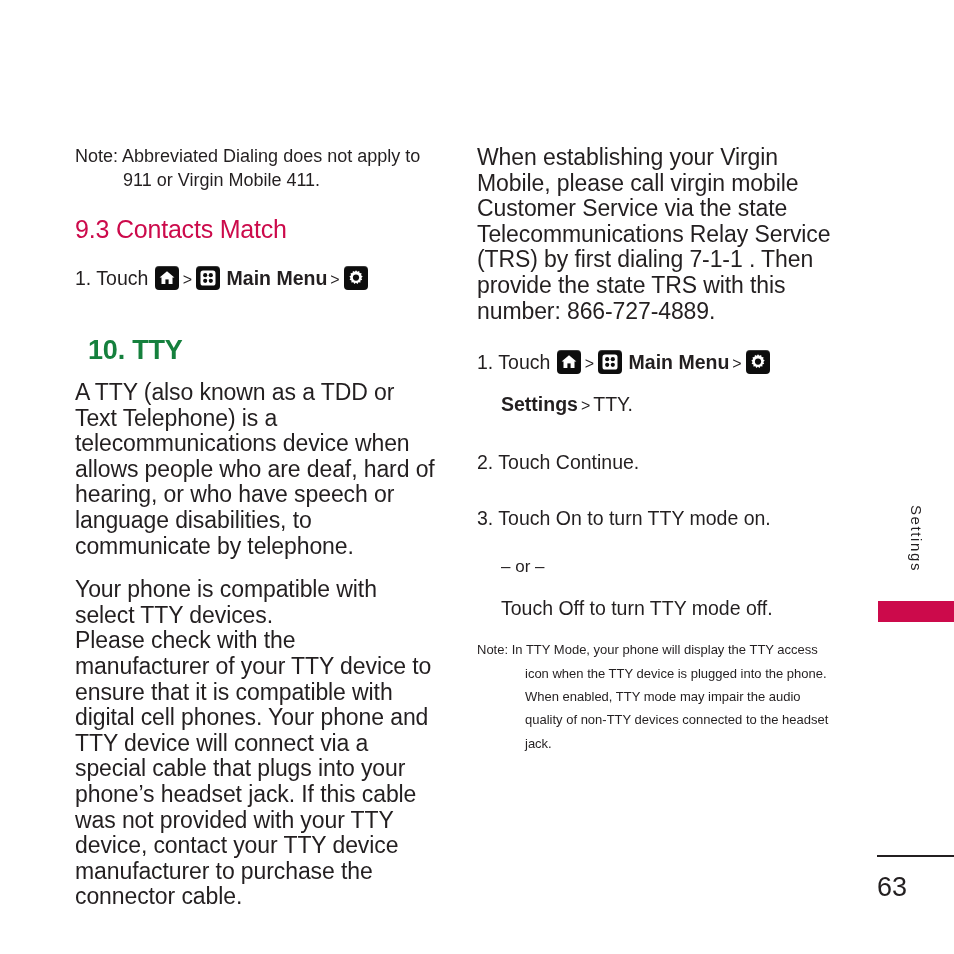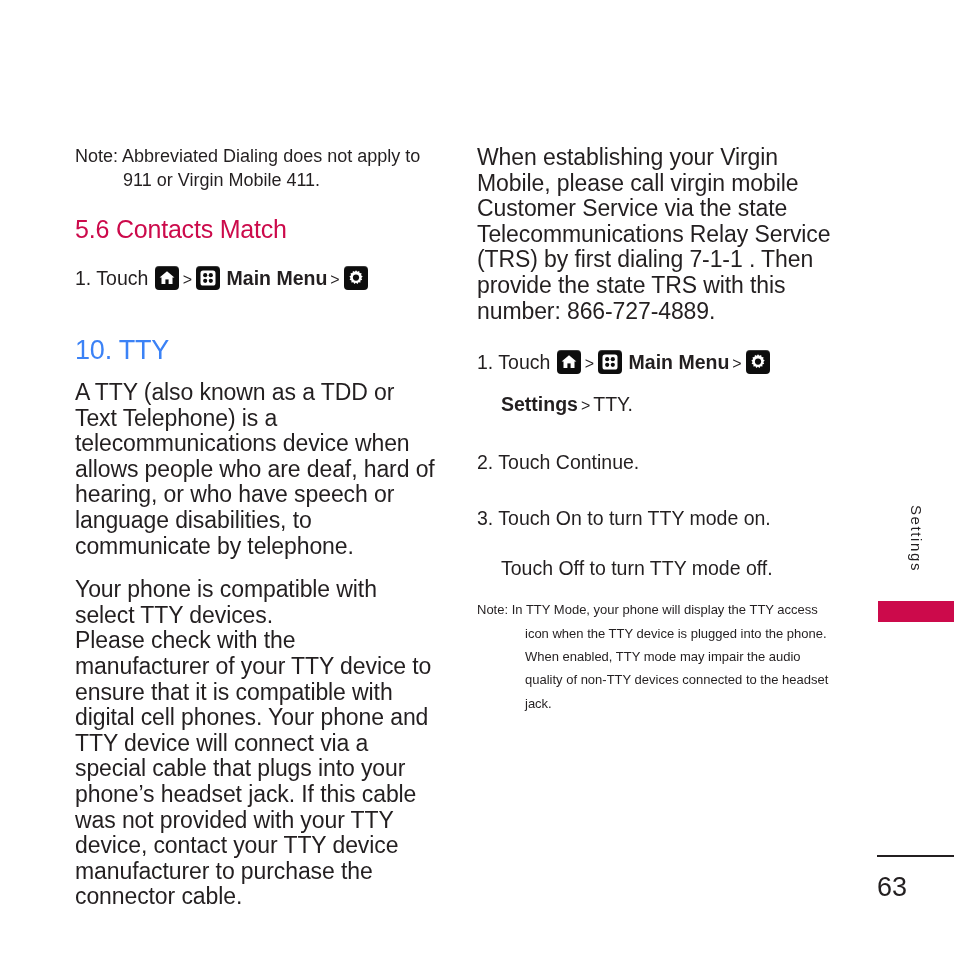--- a/index.html
+++ b/index.html
@@ -63,25 +63,25 @@
   
   .h-section {
     color: #cc0a4b;
     font-size: 25px;
     line-height: 30px;
     font-weight: 400;
     margin: 8px 0 14px 0;
     letter-spacing: -0.2px;
   }
   .h-major {
-    color: #3b82f6;
+    color: #15803d;
     font-size: 27px;
     line-height: 32px;
-    font-weight: 400;
-    margin: 34px 0 14px 0;
+    font-weight: 700;
+    margin: 34px 0 14px 13px;
     letter-spacing: -0.2px;
   }
   .h-bold {
     font-size: 19.5px;
     line-height: 25px;
     font-weight: 700;
     margin: 18px 0 16px 0;
     color: #231f20;
   }
 
@@ -180,21 +180,21 @@
 </style>
 </head>
 <body>
 
 <div class="page">
 
   <div class="col col-left">
 
     <p class="note"><span class="note-label">Note:</span><span> Abbreviated Dialing does not apply to 911 or Virgin Mobile 411.</span></p>
 
-    <h2 class="h-section">5.6 Contacts Match</h2>
+    <h2 class="h-section">9.3 Contacts Match</h2>
 
     <p class="step"><span>1.</span>
       <span>Touch</span>
       <span class="ico"><svg width="24" height="24" viewBox="0 0 24 24">
             <path d="M12 5.2 4.6 11.4h1.9V18h11V11.4h1.9z" fill="#fff"></path>
             <rect x="10.4" y="13.4" width="3.2" height="4.6" fill="#0d0d0d"></rect>
           </svg></span><span class="sep">&gt;</span><span class="ico"><svg width="24" height="24" viewBox="0 0 24 24">
             <rect x="4.5" y="4.5" width="15" height="15" rx="2.6" fill="#fff"></rect>
             <circle cx="9.2" cy="9.2" r="2.1" fill="#0d0d0d"></circle>
             <circle cx="14.8" cy="9.2" r="2.1" fill="#0d0d0d"></circle>
@@ -241,20 +241,21 @@
           </svg></span>
       <span class="cont"><b>Settings</b><span class="sep">&gt;</span><span>TTY.</span></span>
     </p>
 
     <p class="step"><span>2.</span>
       <span>Touch Continue.</span></p>
 
     <p class="step"><span>3.</span>
       <span>Touch On to turn TTY mode on.</span></p>
 
+    <p class="or-line">– or –</p>
 
     <p class="sub-line">Touch Off to turn TTY mode off.</p>
 
     <p class="note-small"><span class="note-label">Note:</span><span> In TTY Mode, your phone will display the TTY access icon when the TTY device is plugged into the phone.</span><span class="sub">When enabled, TTY mode may impair the audio quality of non-TTY devices connected to the headset jack.</span></p>
   </div>
 
   <div class="side-tab">
     <span class="side-tab-label">Settings</span>
   </div>
   <div class="side-tab-bar"></div>

